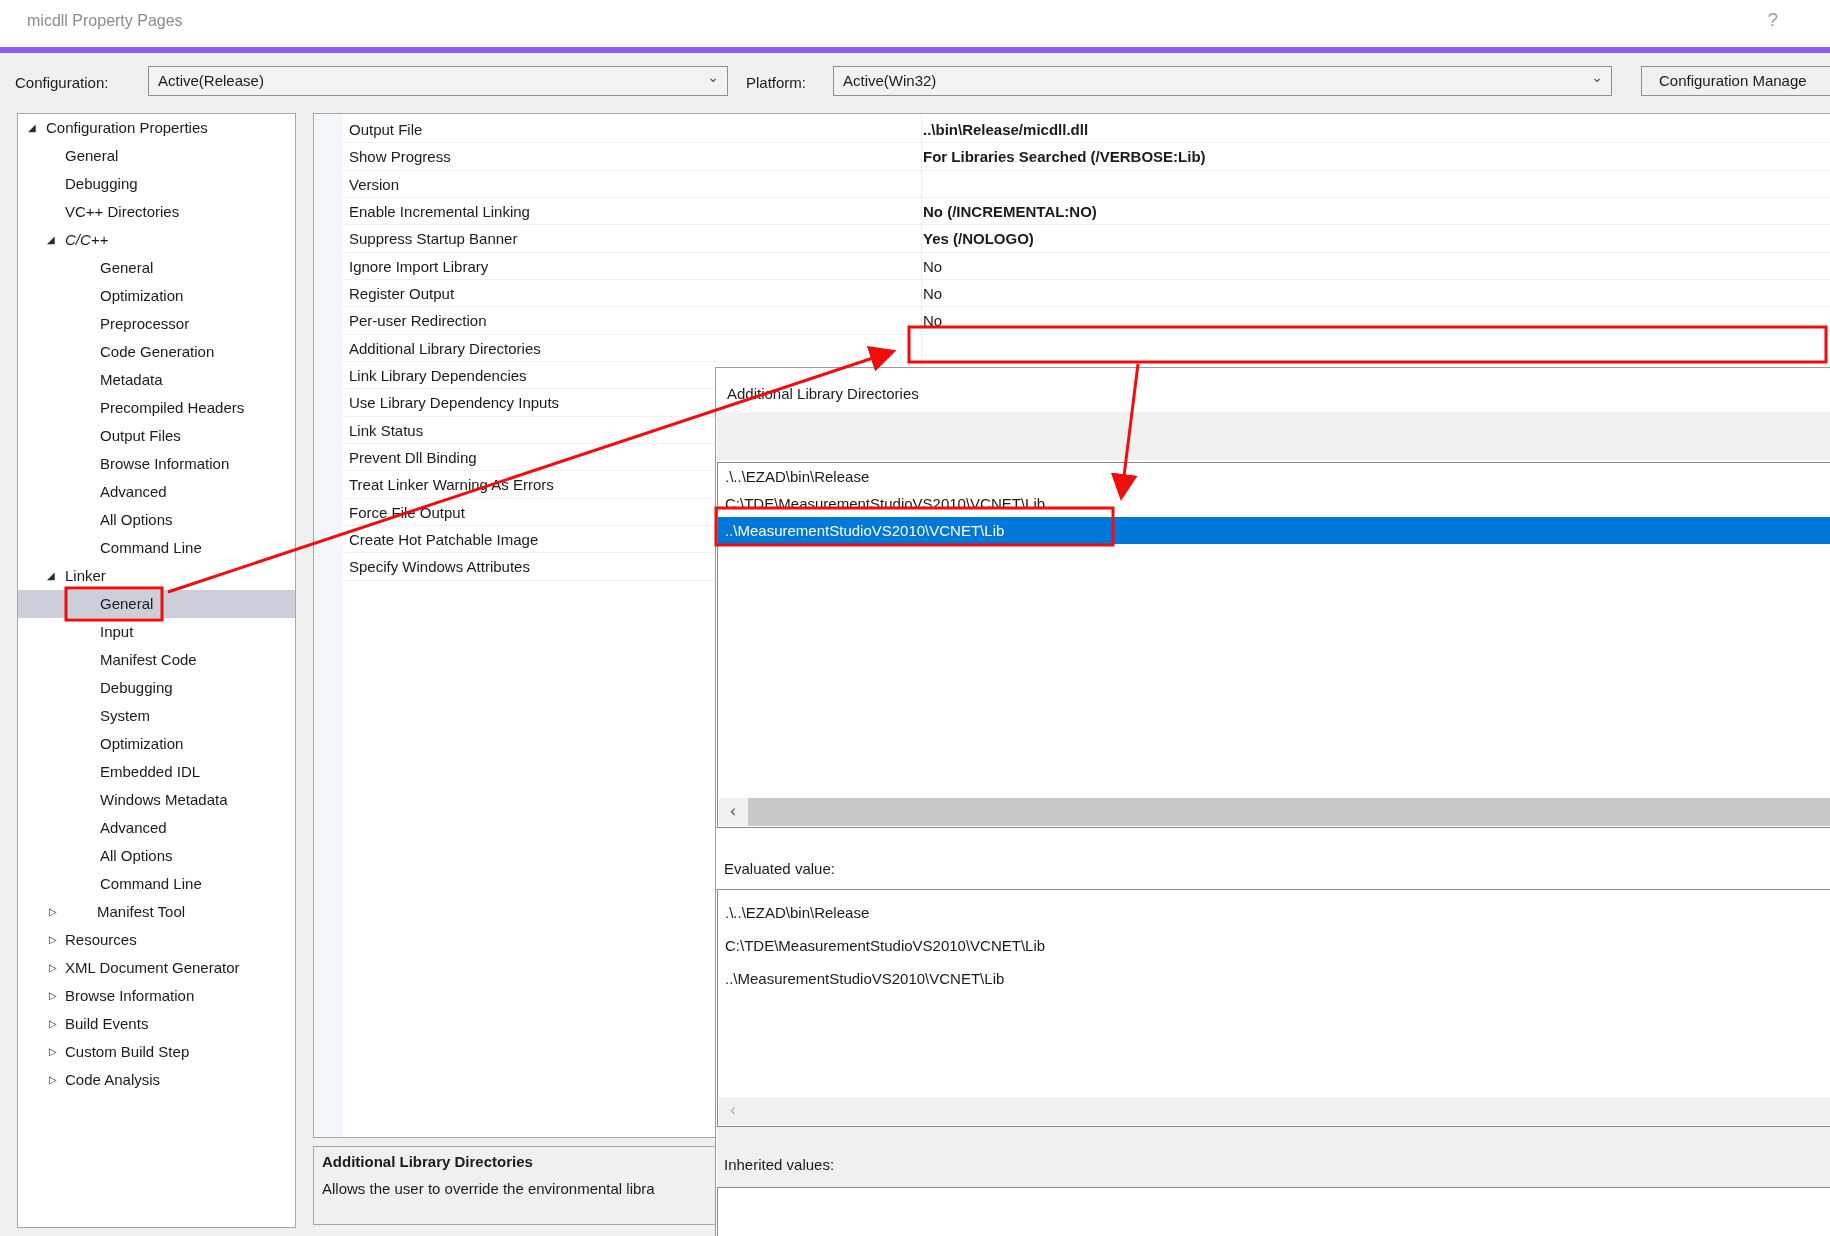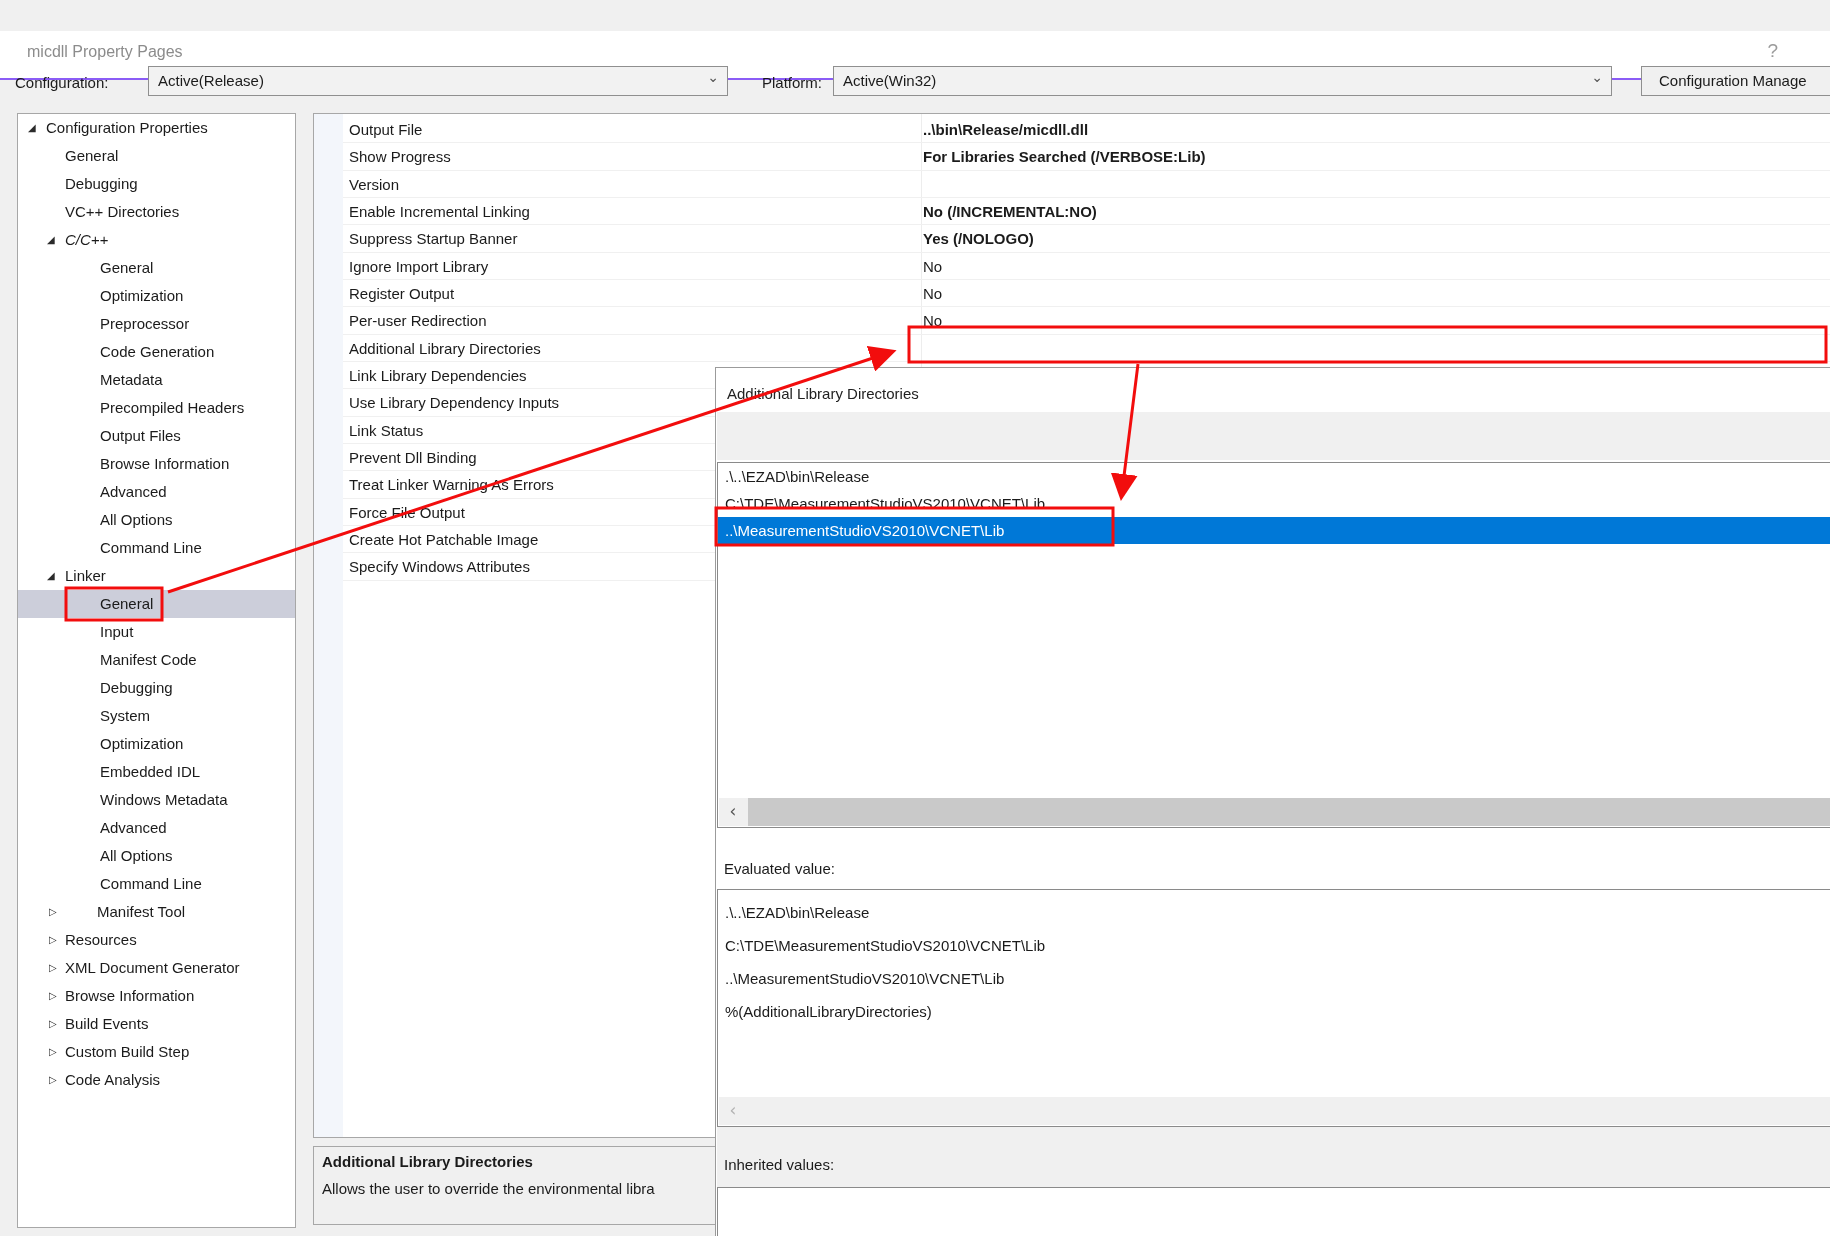--- a/index.html
+++ b/index.html
@@ -1,19 +1,19 @@
 <!DOCTYPE html>
 <html><head>
 <meta charset="utf-8">
 <style>
   html,body{margin:0;padding:0;}
   #canvas{position:relative;width:1830px;height:1236px;background:#f0f0f0;
     font-family:"Liberation Sans",sans-serif;color:#1b1b1b;overflow:hidden;font-size:15px;}
   
-  .titlebar{position:absolute;left:0;top:0;width:100%;height:47px;background:#ffffff;border-bottom:2px solid #8b5cf6;margin-top:31px;}
+  .titlebar{position:absolute;left:0;top:0;width:100%;height:47px;background:#ffffff;border-bottom:6px solid #8b5cf6;}
   .title{position:absolute;left:27px;top:12px;font-size:16px;color:#8c8c8c;}
   .helpq{position:absolute;right:52px;top:9px;font-size:19px;color:#9a9a9a;}
   
   .lbl{position:absolute;top:74px;font-size:15px;color:#1b1b1b;}
   .combo{position:absolute;top:66px;height:30px;background:#f2f2f2;border:1px solid #8f8f8f;box-sizing:border-box;}
   .combo .val{position:absolute;left:9px;top:5px;white-space:nowrap;}
   .combo .chev{position:absolute;right:8px;top:2px;color:#565656;font-size:14px;font-family:"DejaVu Sans",sans-serif;}
   .btn{position:absolute;top:66px;height:30px;background:#f0f0f0;border:1px solid #8f8f8f;box-sizing:border-box;overflow:hidden;}
   .btn .bl{position:absolute;left:17px;top:5px;white-space:nowrap;}
   
@@ -66,21 +66,21 @@
   <div class="titlebar">
     <div class="title">micdll Property Pages</div>
     <div class="helpq">?</div>
   </div>
 
   <div class="lbl" style="left:15px;">Configuration:</div>
   <div class="combo" style="left:148px;width:580px;text-align:center;">
     <span class="val">Active(Release)</span>
     <span class="chev">⌄</span>
   </div>
-  <div class="lbl" style="left:762px;">Platform:</div>
+  <div class="lbl" style="left:746px;">Platform:</div>
   <div class="combo" style="left:833px;width:779px;">
     <span class="val">Active(Win32)</span>
     <span class="chev">⌄</span>
   </div>
   <div class="btn" style="left:1641px;width:200px;">
     <span class="bl">Configuration Manage</span>
   </div>
 
   <div class="panel" id="tree">
       <div class="trow">
@@ -299,21 +299,20 @@
         <span class="thumb"></span>
       </div>
     </div>
     <div id="popup-graybottom"></div>
     <div id="evallabel">Evaluated value:</div>
     <div id="evalbox">
       <div id="evallines">
           <div>.\..\EZAD\bin\Release</div>
           <div>C:\TDE\MeasurementStudioVS2010\VCNET\Lib</div>
           <div>..\MeasurementStudioVS2010\VCNET\Lib</div>
-          <div>%(AdditionalLibraryDirectories)</div>
         </div>
       <div class="hscroll light">
         <span class="larrow">‹</span>
       </div>
     </div>
     <div id="inhlabel">Inherited values:</div>
     <div id="inhbox"></div>
   </div>
 
   <svg id="anno" width="1830" height="1236">

